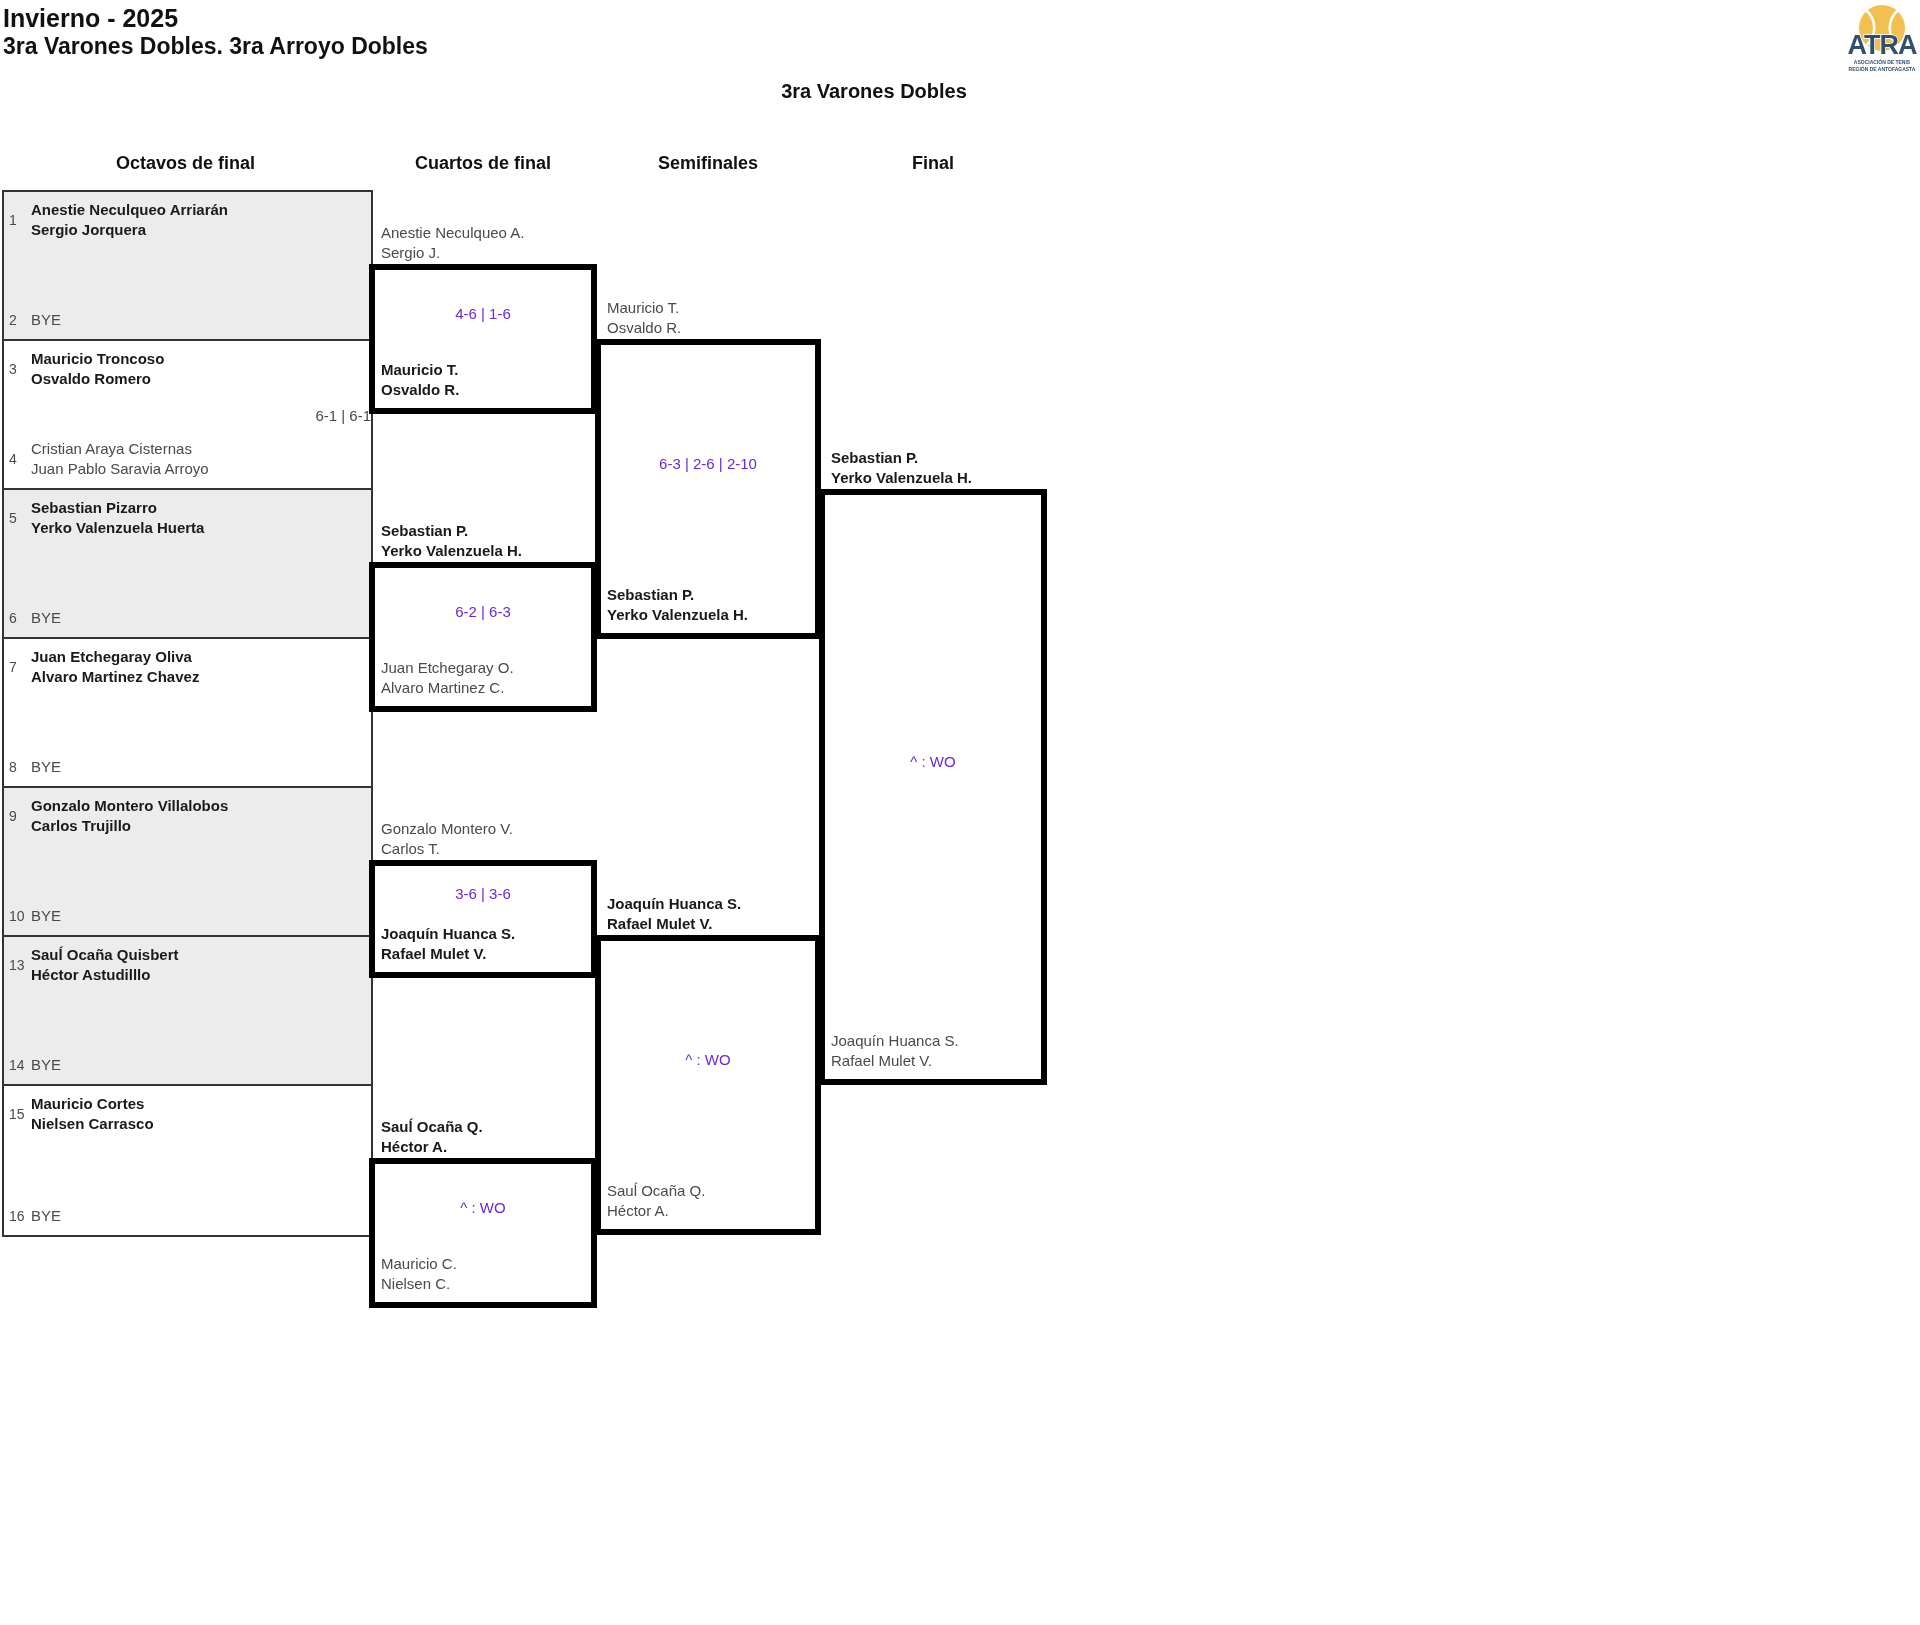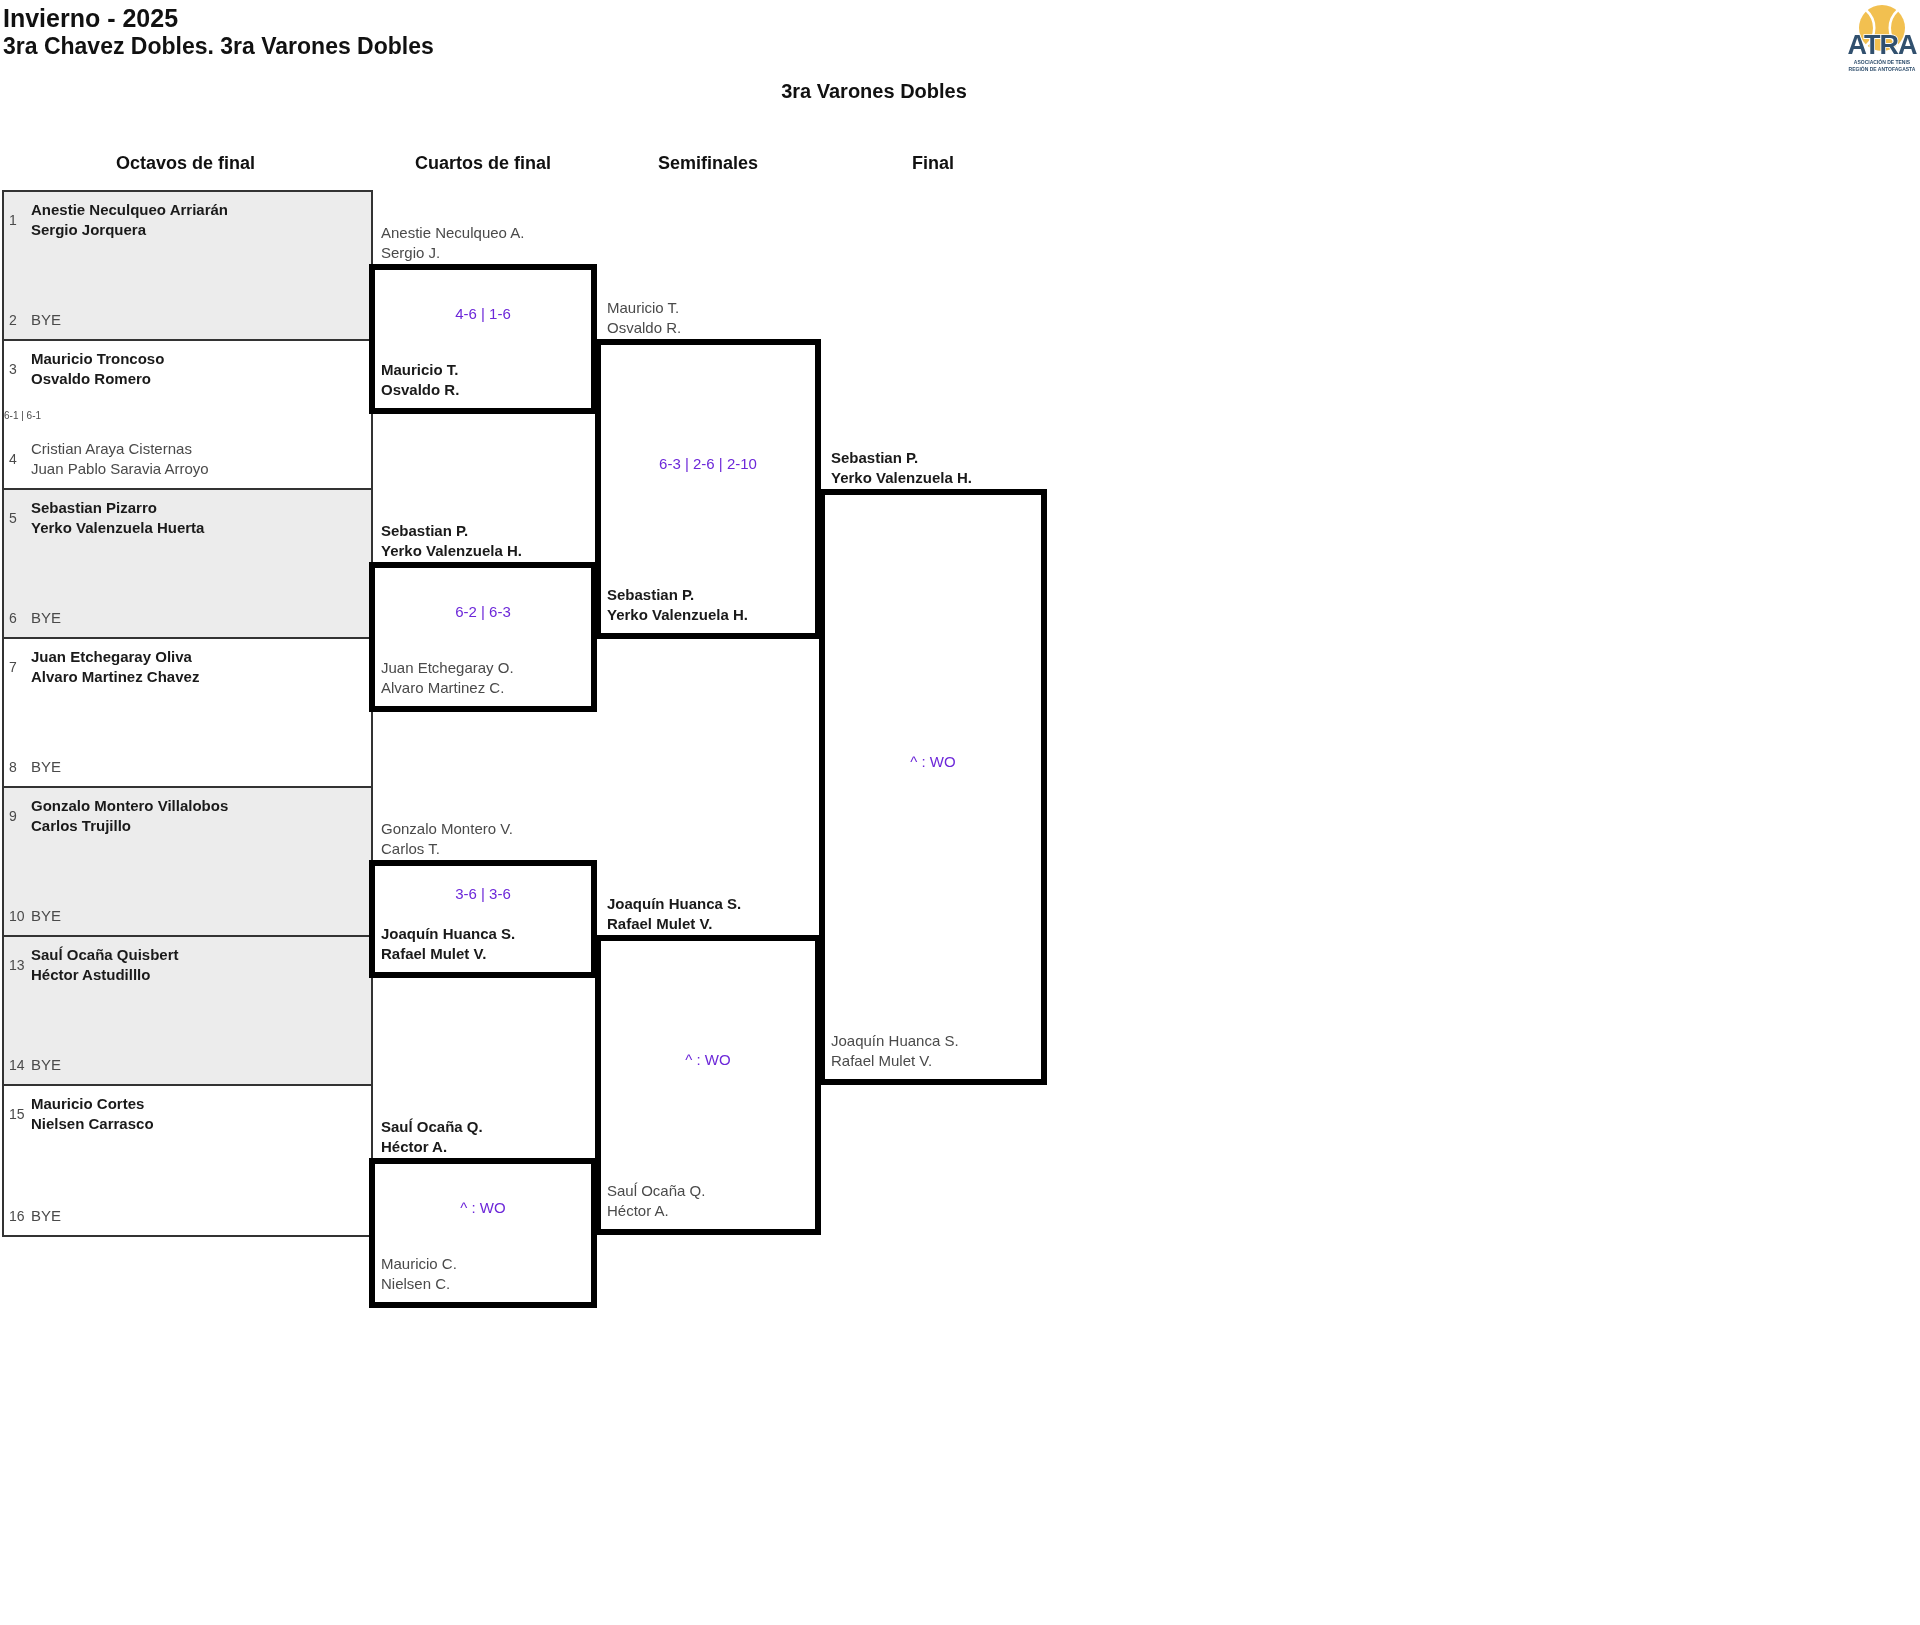--- a/index.html
+++ b/index.html
@@ -20,21 +20,21 @@
   .octcol{position:absolute;left:2px;top:190px;width:367px;border:2px solid #333;box-sizing:content-box;}
   .omatch{position:relative;height:149px;border-bottom:2px solid #333;box-sizing:border-box;background:#fff;}
   .omatch:last-child{border-bottom:none;}
   .omatch.shaded{background:#ececec;}
   .slot{position:absolute;left:0;width:100%;display:flex;align-items:center;}
   .slot.t{top:8px;}
   .slot.b{bottom:9px;}
   .seed{flex:0 0 27px;padding-left:5px;box-sizing:border-box;font-size:14px;color:#4a4a4a;}
   .nm{font-size:15px;line-height:20px;font-weight:400;color:#4a4a4a;white-space:pre-line;}
   .nm.w{font-weight:700;color:#1a1a1a;}
-  .oscore{position:absolute;left:0;top:50%;transform:translateY(-50%);width:100%;text-align:left;font-size:10px;color:#4a4a4a;}
+  .oscore{position:absolute;left:0;top:50%;transform:translateY(-50%);width:100%;text-align:right;font-size:15px;color:#4a4a4a;}
 
   
   .mbox{position:absolute;border:6px solid #000000;box-sizing:border-box;background:transparent;}
   #qf1{left:369px;top:264px;width:228px;height:150px;}
   #qf2{left:369px;top:562px;width:228px;height:150px;}
   #qf3{left:369px;top:860px;width:228px;height:118px;}
   #qf4{left:369px;top:1158px;width:228px;height:150px;}
   #sf1{left:595px;top:339px;width:226px;height:300px;}
   #sf2{left:595px;top:935px;width:226px;height:300px;}
   #fin{left:819px;top:489px;width:228px;height:596px;}
@@ -44,21 +44,21 @@
   .mscore{position:absolute;left:0;width:100%;text-align:center;top:calc(50% - 26px);transform:translateY(-50%);font-size:15px;color:#6d28d9;}
 
   .logo{position:absolute;left:1846px;top:2px;width:72px;height:72px;}
 </style>
 </head>
 <body>
 
 <div class="canvas">
 
   <div class="pgtitle">Invierno - 2025</div>
-  <div class="pgsub">3ra Chavez Dobles. 3ra Varones Dobles</div>
+  <div class="pgsub">3ra Varones Dobles. 3ra Arroyo Dobles</div>
   <div class="brtitle">3ra Varones Dobles</div>
 
   <svg class="logo" viewBox="0 0 72 72" xmlns="http://www.w3.org/2000/svg">
     <circle cx="36" cy="26" r="23" fill="#F2C050"></circle>
     <path d="M20 8 C 31 18, 31 34, 20 44" stroke="#ffffff" stroke-width="2.5" fill="none"></path>
     <path d="M52 8 C 41 18, 41 34, 52 44" stroke="#ffffff" stroke-width="2.5" fill="none"></path>
     <text x="36" y="52" text-anchor="middle" font-size="27" font-weight="bold" fill="#31506E" stroke="#ffffff" stroke-width="1.6" paint-order="stroke" letter-spacing="-1">ATRA</text>
     <text x="36" y="62" text-anchor="middle" font-size="5" font-weight="bold" fill="#31506E">ASOCIACIÓN DE TENIS</text>
     <text x="36" y="69" text-anchor="middle" font-size="5" font-weight="bold" fill="#31506E">REGIÓN DE ANTOFAGASTA</text>
   </svg>

